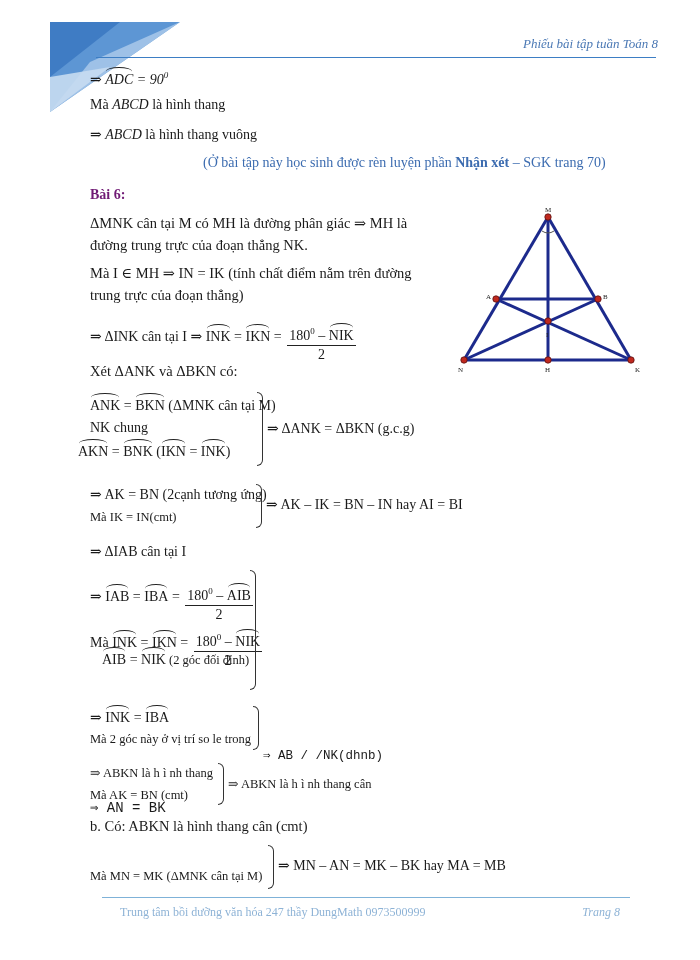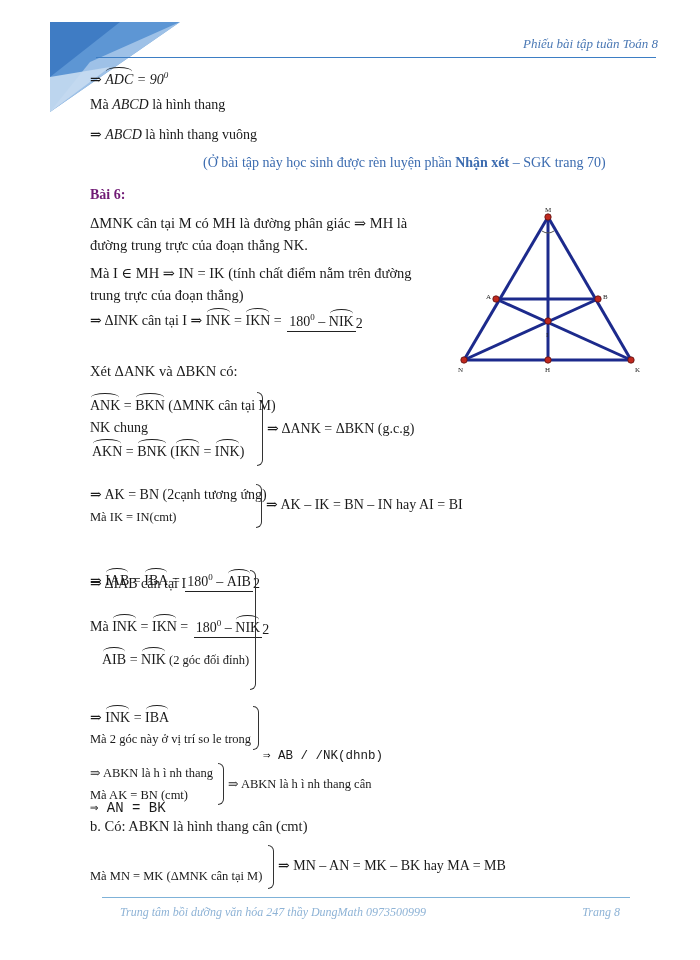--- a/index.html
+++ b/index.html
@@ -3,28 +3,28 @@
 <meta charset="utf-8">
 <style>
   html, body { margin:0; padding:0; background:#ffffff; }
   body { width:700px; height:960px; position:relative; overflow:hidden;
          font-family:"Liberation Serif", "DejaVu Serif", serif; color:#1a1a1a; }
   .abs { position:absolute; }
   .corner { left:50px; top:22px; }
   .header-title { right:42px; top:36px; font-style:italic; font-size:13px; color:#4a78b4; }
   .header-rule { left:96px; top:57px; width:560px; height:1px; background:#3d7ec4; }
   .footer-rule { left:102px; top:897px; width:528px; height:1px; background:#7fb2d8; }
-  .footer-left { left:120px; top:905px; font-style:italic; font-size:12px; color:#8eb3d6; }
+  .footer-left { left:120px; top:905px; font-size:12px; color:#8eb3d6; }
   .footer-right { right:80px; top:905px; font-style:italic; font-size:12px; color:#8eb3d6; }
   .line { font-size:14px; white-space:nowrap; }
   .it { font-style:italic; }
   .arc { position:relative; display:inline-block; }
   .arc::before { content:""; position:absolute; left:1px; right:1px; top:-5px; height:8px;
                  border-top:1px solid #222; border-radius:50% 50% 0 0; }
-  .frac { display:inline-flex; flex-direction:row; align-items:flex-end; vertical-align:middle; margin-left:2px; }
+  .frac { display:inline-flex; flex-direction:column; align-items:center; vertical-align:middle; margin-left:2px;margin-top:14px; }
   .frac .num { border-bottom:1px solid #222; padding:0 2px 1px; }
   .frac .den { padding-top:1px; }
   .brace { position:absolute; border-right:1px solid #333; border-top:1px solid #333; border-bottom:1px solid #333;
            border-radius:0 6px 6px 0; width:5px; }
   .note { color:#3c6cb0; font-size:14px; }
   .bold { font-weight:bold; }
   .bai { color:#701a75; font-weight:bold; font-size:14px; }
   .para { font-size:14.5px; line-height:22px; }
   .small { font-size:12.5px; }
   sup { font-size:9px; }
@@ -100,32 +100,32 @@
     <text x="8" y="172">N</text>
     <text x="95" y="172">H</text>
     <text x="185" y="172">K</text>
   </g>
 </svg>
 
 <div class="abs line" style="left:90px; top:398px;">
   <span class="arc">ANK</span><span> = </span><span class="arc">BKN</span><span> (ΔMNK cân tại M)</span>
 </div>
 <div class="abs line" style="left:90px; top:420px;">NK chung</div>
-<div class="abs line" style="left:92px; top:444px;">
+<div class="abs line" style="left:78px; top:444px;">
   <span class="arc">AKN</span><span> = </span><span class="arc">BNK</span><span> (</span><span class="arc">IKN</span><span> = </span><span class="arc">INK</span><span>)</span>
 </div>
 <div class="brace" style="left:257px; top:392px; height:72px;"></div>
 <div class="abs line" style="left:267px; top:420px;">⇒ ΔANK = ΔBKN (g.c.g)</div>
 
 <div class="abs line" style="left:90px; top:486px;">⇒ AK = BN (2cạnh tương ứng)</div>
 <div class="abs line small" style="left:90px; top:510px;">Mà IK = IN(cmt)</div>
 <div class="brace" style="left:256px; top:484px; height:42px;"></div>
 <div class="abs line" style="left:266px; top:496px;">⇒ AK – IK = BN – IN hay AI = BI</div>
 
-<div class="abs line" style="left:90px; top:543px;margin-top:32px;">⇒ ΔIAB  cân tại I</div>
+<div class="abs line" style="left:90px; top:543px;">⇒ ΔIAB  cân tại I</div>
 
 <div class="abs line" style="left:90px; top:572px;">
   <span>⇒ </span><span class="arc">IAB</span><span> = </span><span class="arc">IBA</span><span> = </span><span class="frac">
       <span class="num"><span>180</span><sup>0</sup><span> – </span><span class="arc">AIB</span></span>
       <span class="den">2</span>
     </span>
 </div>
 <div class="abs line" style="left:90px; top:618px;">
   <span>Mà  </span><span class="arc">INK</span><span> = </span><span class="arc">IKN</span><span> = </span><span class="frac">
       <span class="num"><span>180</span><sup>0</sup><span> – </span><span class="arc">NIK</span></span>

